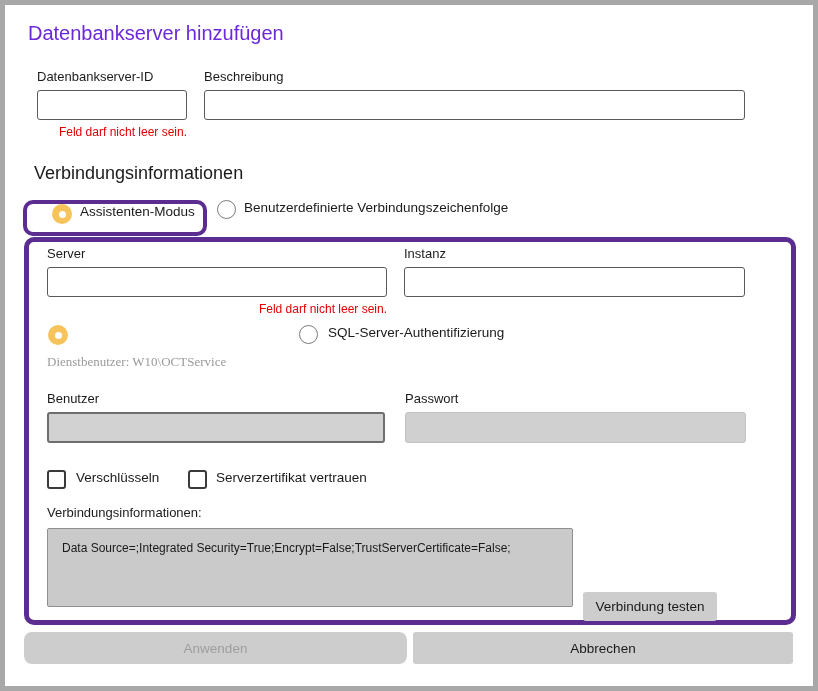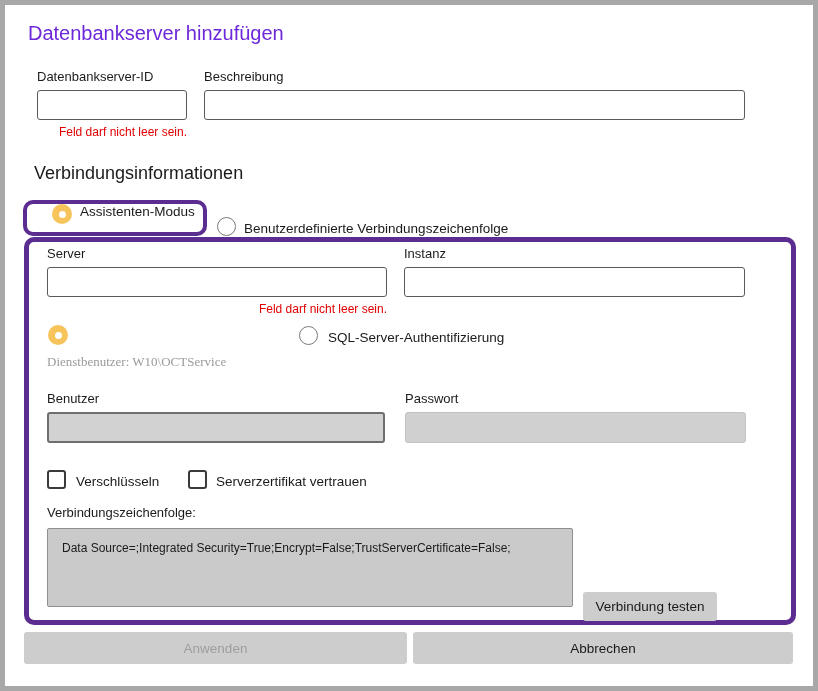--- a/index.html
+++ b/index.html
@@ -26,21 +26,21 @@
     box-sizing:border-box;height:31px;border:1px solid #c2c2c2;border-radius:3px;
     background:#d0d0d0;
   }
   .mode-box{
     box-sizing:border-box;border:4px solid #5C2D91;border-radius:10px;background:#fff;
     display:flex;align-items:flex-start;z-index:3;padding-left:25px;gap:8px;
   }
   .panel{
     box-sizing:border-box;border:5px solid #5C2D91;border-radius:10px;background:#fff;z-index:1;
   }
-  .radio-row{display:flex;align-items:flex-end;}
+  .radio-row{display:flex;align-items:flex-start;}
   .radio{
     box-sizing:border-box;width:19px;height:19px;border-radius:50%;
     border:1.5px solid #7a7a7a;background:#fff;flex:0 0 auto;
     display:flex;align-items:center;justify-content:center;
   }
   .radio .dot{display:none;}
   .radio.on{border:none;background:#F6C45A;width:20px;height:20px;}
   .radio.on .dot{display:block;width:7px;height:7px;border-radius:50%;background:#fff;}
   .radio-lbl{font-size:13.5px;white-space:nowrap;}
   .checkbox{
@@ -48,21 +48,21 @@
     background:#fff;flex:0 0 auto;
   }
   .connstr{
     box-sizing:border-box;border:1px solid #8f8f8f;border-radius:2px;background:#cacaca;
     font-size:12px;color:#1a1a1a;padding:12px 4px 0 14px;white-space:nowrap;overflow:hidden;
   }
   .btn{
     box-sizing:border-box;border:none;border-radius:3px;background:#cdcdcd;
     font-family:inherit;font-size:13.5px;color:#1a1a1a;cursor:pointer;
   }
-  .btn.disabled{color:#9e9e9e;cursor:default;}
+  .btn.disabled{color:#9e9e9e;cursor:default;border-radius:8px;}
 </style>
 </head>
 <body>
 
 <div class="frame">
 
   <div class="abs title" style="left:23px;top:17px;">Datenbankserver hinzufügen</div>
 
   <div class="abs lbl" style="left:32px;top:64px;">Datenbankserver-ID</div>
   <input class="abs tbx" style="left: 32px; top: 85px; width: 150px;" type="text" value="">
@@ -113,21 +113,21 @@
 
   <div class="abs radio-row" style="left:42px;top:465px;height:19px;gap:10px;z-index:2;">
     <span class="checkbox"></span>
     <span class="radio-lbl">Verschlüsseln</span>
   </div>
   <div class="abs radio-row" style="left:183px;top:465px;height:19px;gap:9px;z-index:2;">
     <span class="checkbox"></span>
     <span class="radio-lbl">Serverzertifikat vertrauen</span>
   </div>
 
-  <div class="abs lbl" style="left:42px;top:500px;z-index:2;">Verbindungszeichenfolge:</div>
+  <div class="abs lbl" style="left:42px;top:500px;z-index:2;">Verbindungsinformationen:</div>
   <div class="abs connstr" style="left:42px;top:523px;width:526px;height:79px;z-index:2;">Data Source=;Integrated Security=True;Encrypt=False;TrustServerCertificate=False;</div>
 
   <button class="abs btn" style="left:578px;top:550px;width:134px;height:29px;z-index:2;margin-top:37px;">Verbindung testen</button>
 
   <button class="abs btn disabled" style="left:19px;top:627px;width:383px;height:32px;">Anwenden</button>
   <button class="abs btn" style="left:408px;top:627px;width:380px;height:32px;">Abbrechen</button>
 
 </div>
 
 </body></html>

